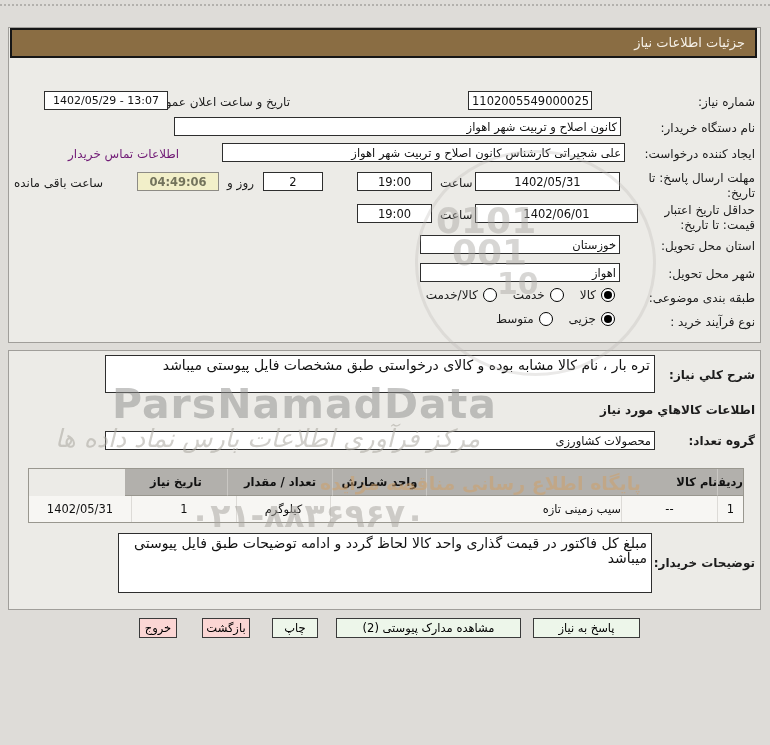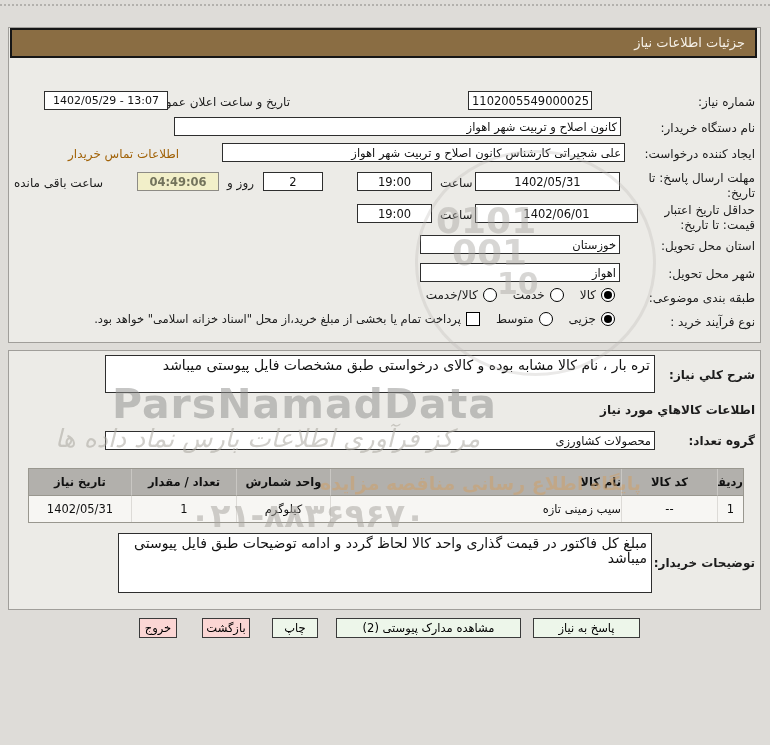--- a/index.html
+++ b/index.html
@@ -25,21 +25,21 @@
     position:absolute;height:19px;border:1px solid #2e2e2e;background:#fff;
     font-size:11.5px;font-family:inherit;padding:0 3px;box-sizing:border-box;color:#111;
   }
   .inp.center{text-align:center;direction:ltr;}
   .inp.rt{text-align:right;direction:rtl;}
   .inp.timer{background:#f2efc9;border:1px solid #8d8b85;color:#73735c;font-weight:bold;}
   .tbox{
     position:absolute;border:1px solid #2e2e2e;background:#fff;box-sizing:border-box;
     font-size:14px;color:#111;text-align:right;padding:2px 4px;overflow:hidden;line-height:15px;
   }
-  .link{position:absolute;font-size:12px;color:#a16207;white-space:nowrap;cursor:pointer;}
+  .link{position:absolute;font-size:12px;color:#701a75;white-space:nowrap;cursor:pointer;}
   .optrow{position:absolute;display:flex;align-items:center;gap:16px;font-size:12px;color:#1c1c1c;direction:rtl;}
   .opt{display:flex;align-items:center;gap:5px;}
   .radio{display:inline-block;width:12px;height:12px;border:1px solid #000;border-radius:50%;background:#fff;position:relative;flex:0 0 auto;}
   .radio.sel::after{content:"";position:absolute;inset:2px;background:#000;border-radius:50%;}
   .chk{display:inline-block;width:12px;height:12px;border:1px solid #000;background:#fff;flex:0 0 auto;}
   .chktext{font-size:11.5px;white-space:nowrap;}
   
   #goods-table{position:absolute;left:28px;top:468px;width:714px;border:1px solid #99978f;direction:rtl;}
   .trow{display:flex;direction:rtl;}
   .th{
@@ -128,40 +128,35 @@
 <div class="lbl" style="right:15px;top:315px;">نوع فرآیند خرید :</div>
 <div class="optrow" style="right:155px;top:312px;">
   <span class="opt">
     <span class="radio sel"></span>
     <span>جزیی</span>
   </span>
   <span class="opt">
     <span class="radio"></span>
     <span>متوسط</span>
   </span>
-  <span class="opt">
-    <span class="chk"></span>
-    <span class="chktext">پرداخت تمام یا بخشی از مبلغ خرید،از محل "اسناد خزانه اسلامی" خواهد بود.</span>
-  </span>
 </div>
 
 <div class="panel" id="bottom-box"></div>
 
 <div class="lbl blbl" style="right:15px;top:368px;">شرح کلي نیاز:</div>
 <div class="tbox" style="left:105px;top:355px;width:550px;height:38px;">تره بار ، نام کالا مشابه بوده و کالای درخواستی طبق مشخصات فایل پیوستی میباشد</div>
 
 <div class="lbl blbl" style="right:15px;top:403px;">اطلاعات کالاهاي مورد نیاز</div>
 
 <div class="lbl blbl" style="right:15px;top:434px;">گروه تعداد:</div>
 <input class="inp rt" style="left: 105px; top: 431px; width: 550px;" readonly="" value="محصولات کشاورزی">
 
 <div id="goods-table">
   <div class="trow">
     <div class="th c0">ردیف</div>
-    <div class="th c1">کد کالا</div>
     <div class="th c2">نام کالا</div>
     <div class="th c3">واحد شمارش</div>
     <div class="th c4">تعداد / مقدار</div>
     <div class="th c5">تاریخ نیاز</div>
   </div>
   <div class="trow">
     <div class="td c0">1</div>
     <div class="td c1">--</div>
     <div class="td c2">سیب زمینی تازه</div>
     <div class="td c3">کیلوگرم</div>

